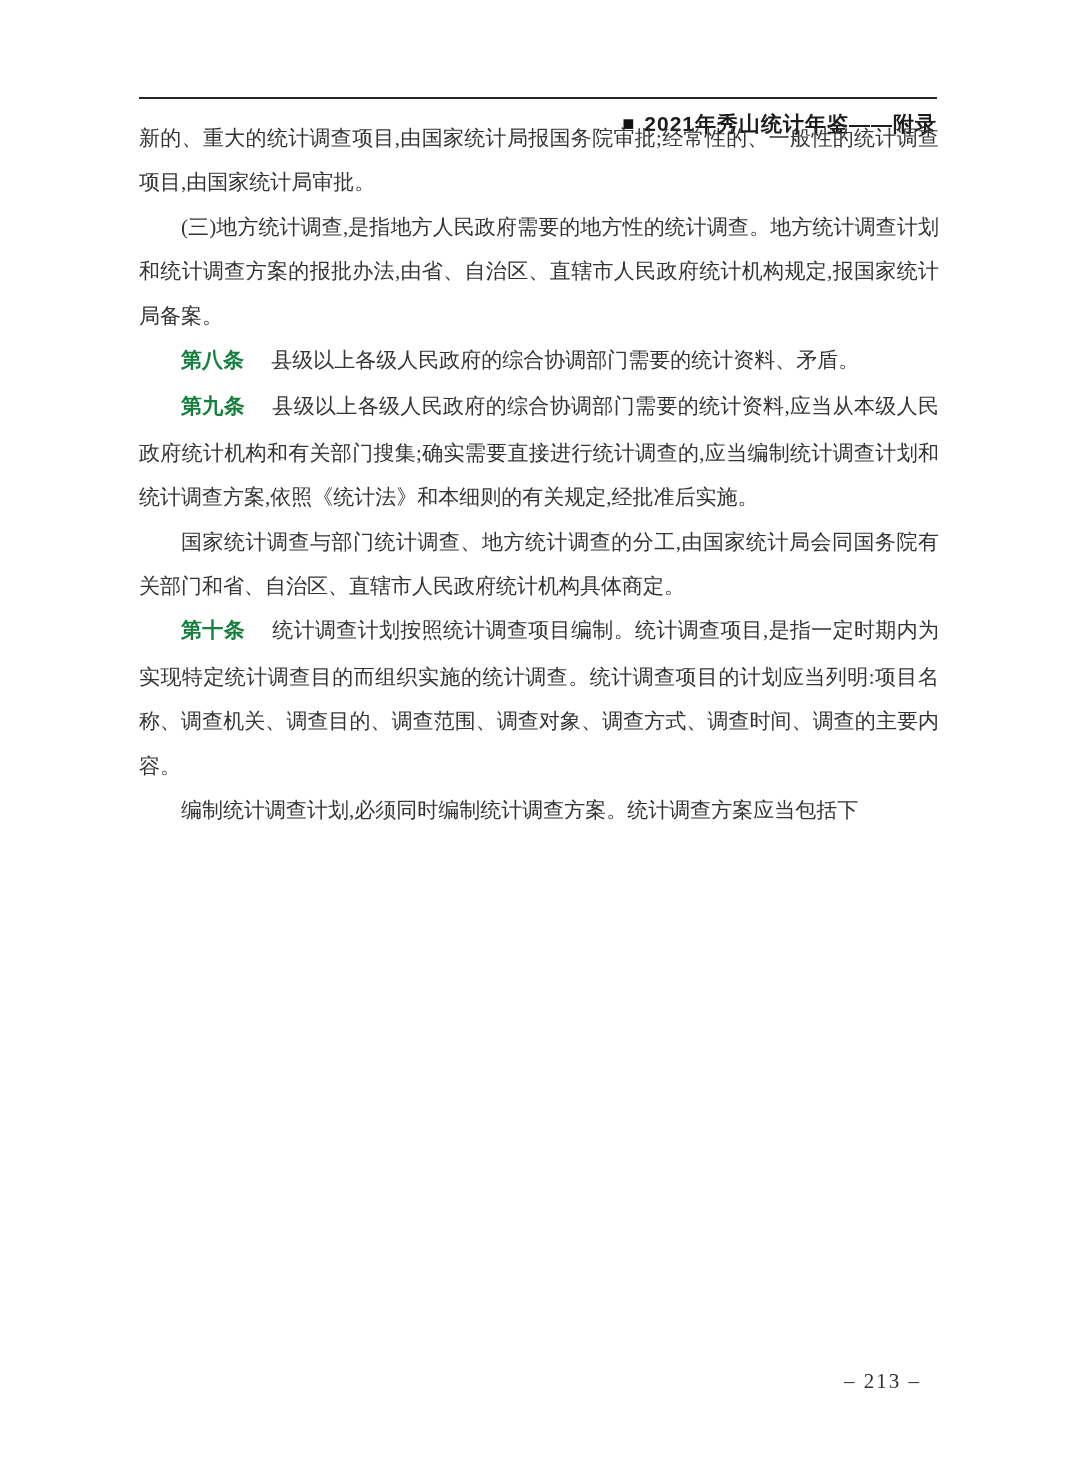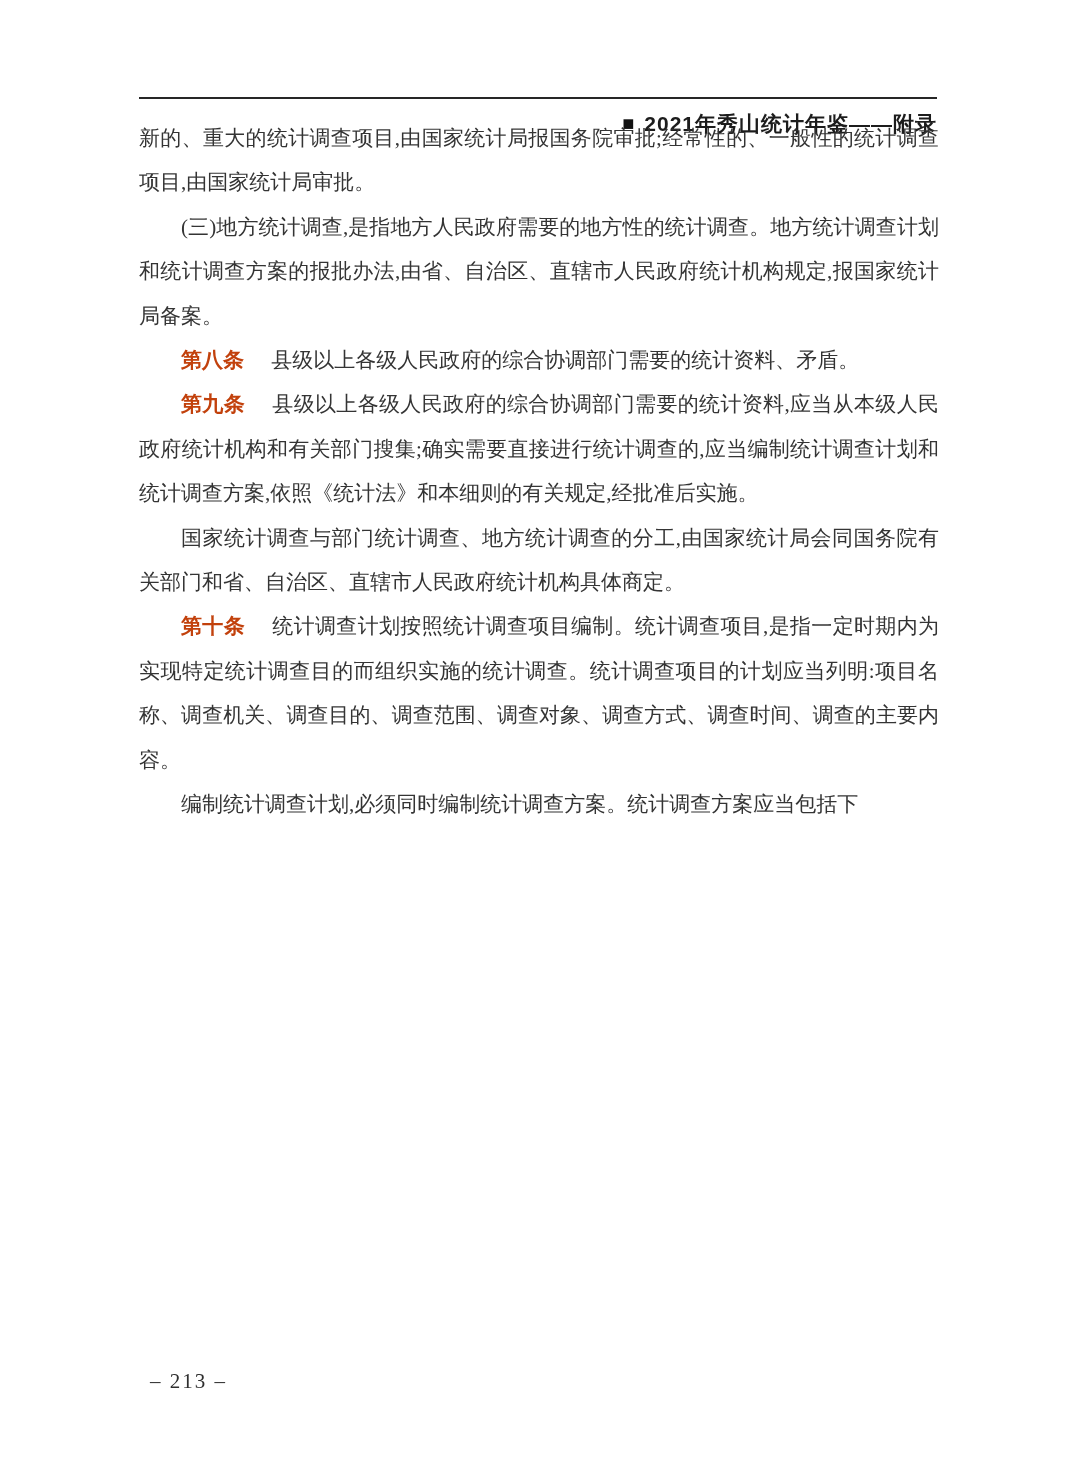--- a/index.html
+++ b/index.html
@@ -48,30 +48,30 @@
     color: #343434;
     text-align: justify;
   }
   .para {
     margin: 0;
     text-indent: 2em;
     text-align: justify;
   }
   .para.no-indent { text-indent: 0; }
   .lead {
-    font-family: Liberation Serif, serif;
+    font-family: Liberation Mono, monospace;
     font-weight: 700;
-    color: #c2410c;
+    color: #15803d;
     margin-right: 1.3em;
   }
   .lead:empty { display: none; margin: 0; }
   .page-footer {
     position: absolute;
-    left: 150px; top: 1369px; width: 798px;
-    text-align: left;
+    left: 123px; top: 1369px; width: 798px;
+    text-align: right;
     font-size: 21px;
     color: #2f2f2f;
     letter-spacing: 2px;
     white-space: nowrap;
   }
 </style>
 </head>
 <body>
 
 <div class="page">

